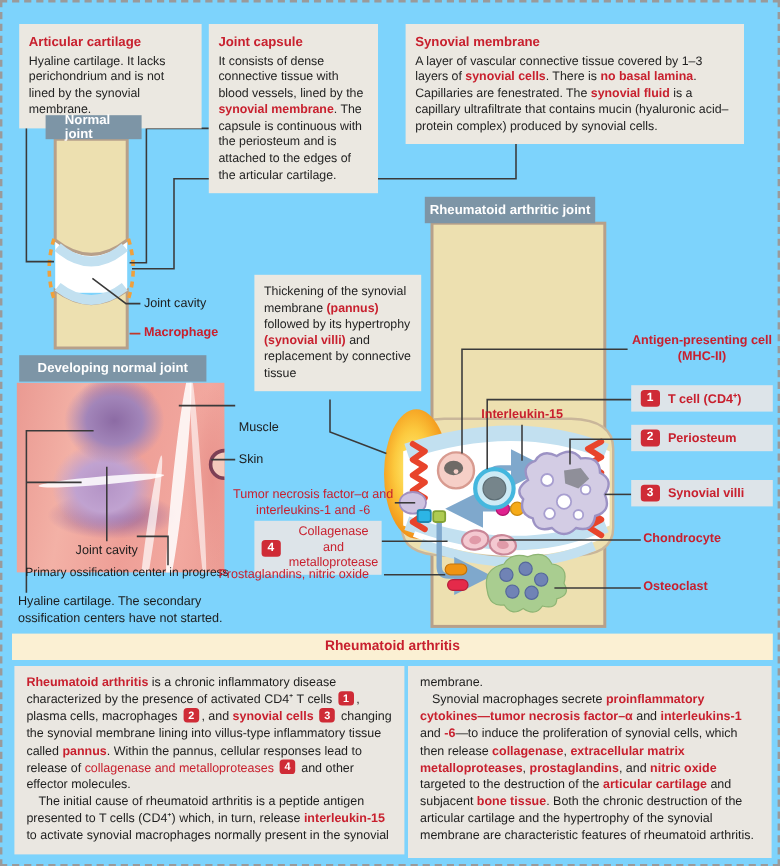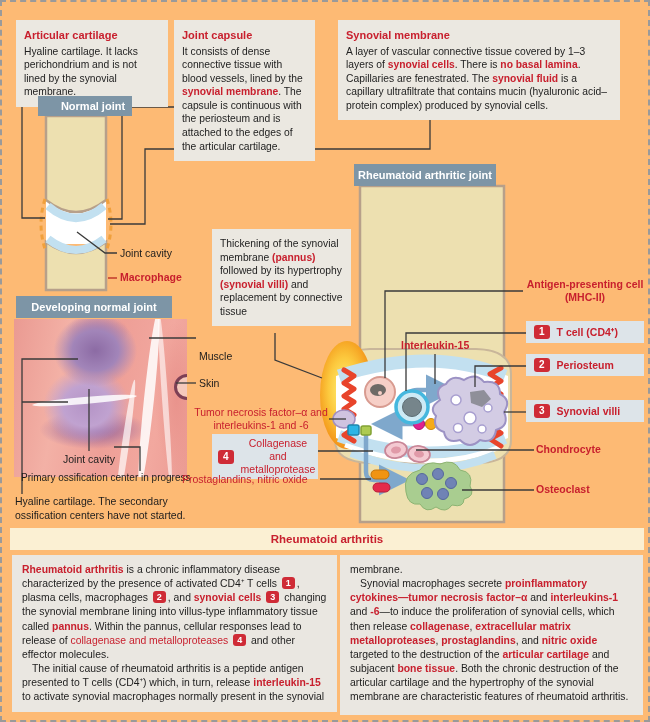--- a/index.html
+++ b/index.html
@@ -1,19 +1,19 @@
 <!DOCTYPE html>
 <html><head>
 <meta charset="utf-8">
 <style>
   * { margin:0; padding:0; box-sizing:border-box; }
   html,body { background:#fff; }
   body { font-family:"Liberation Sans", sans-serif; }
   .figure {
-    position:relative; width:650px; height:722px; background:#fdba74;
+    position:relative; width:650px; height:722px; background:#7dd3fc;
     border:2px dashed #9a9a9a; overflow:hidden;
   }
   .layer-svg { position:absolute; left:0; top:0; z-index:1; }
   .abs { position:absolute; z-index:2; }
 
   .infobox { background:#ebe8e1; padding:8px 8px; font-size:10.3px; line-height:1.32; color:#222; }
   .infobox .title { color:#c8202e; font-weight:bold; font-size:11px; margin-bottom:2px; }
 
   .hdr { background:#7d95a6; color:#fff; font-weight:bold; font-size:11px;
          display:flex; align-items:center; justify-content:center; }
@@ -187,21 +187,21 @@
     <div><span class="seg-plain">It consists of dense connective tissue with blood vessels, lined by the </span><span class="seg-red">synovial membrane</span><span class="seg-plain">. The capsule is continuous with the periosteum and is attached to the edges of the articular cartilage.</span></div>
   </div>
   <div class="abs infobox" style="left:336px; top:18px; width:282px; min-height:100px;">
     <div class="title">Synovial membrane</div>
     <div><span class="seg-plain">A layer of vascular connective tissue covered by 1–3 layers of </span><span class="seg-red">synovial cells</span><span class="seg-plain">. There is </span><span class="seg-red">no basal lamina</span><span class="seg-plain">. Capillaries are fenestrated. The </span><span class="seg-red">synovial fluid</span><span class="seg-plain"> is a capillary ultrafiltrate that contains mucin (hyaluronic acid–protein complex) produced by synovial cells.</span></div>
   </div>
   <div class="abs infobox" style="left:210px; top:227px; width:139px;">
     <div><span class="seg-plain">Thickening of the synovial membrane </span><span class="seg-red">(pannus)</span><span class="seg-plain"> followed by its hypertrophy </span><span class="seg-red">(synovial villi)</span><span class="seg-plain"> and replacement by connective tissue</span></div>
   </div>
 
-  <div class="abs hdr" style="left:36px; top:94px; width:94px; height:20px;padding-left:16px;">Normal joint</div>
+  <div class="abs hdr" style="left:36px; top:94px; width:80px; height:20px;padding-left:16px;">Normal joint</div>
   <div class="abs hdr" style="left:14px; top:294px; width:156px; height:22px;">Developing normal joint</div>
   <div class="abs hdr" style="left:352px; top:162px; width:142px; height:22px;">Rheumatoid arthritic joint</div>
 
   <div class="abs dlabel" style="left:118px; top:245px;">Joint cavity</div>
   <div class="abs rlabel" style="left:118px; top:269px;">Macrophage</div>
 
   <div class="abs dlabel" style="left:197px; top:348px;">Muscle</div>
   <div class="abs dlabel" style="left:197px; top:375px;">Skin</div>
   <div class="abs dlabel" style="left:61px; top:451px;">Joint cavity</div>
   <div class="abs dlabel-sm" style="left:19px; top:470px;">Primary ossification center in progress</div>

